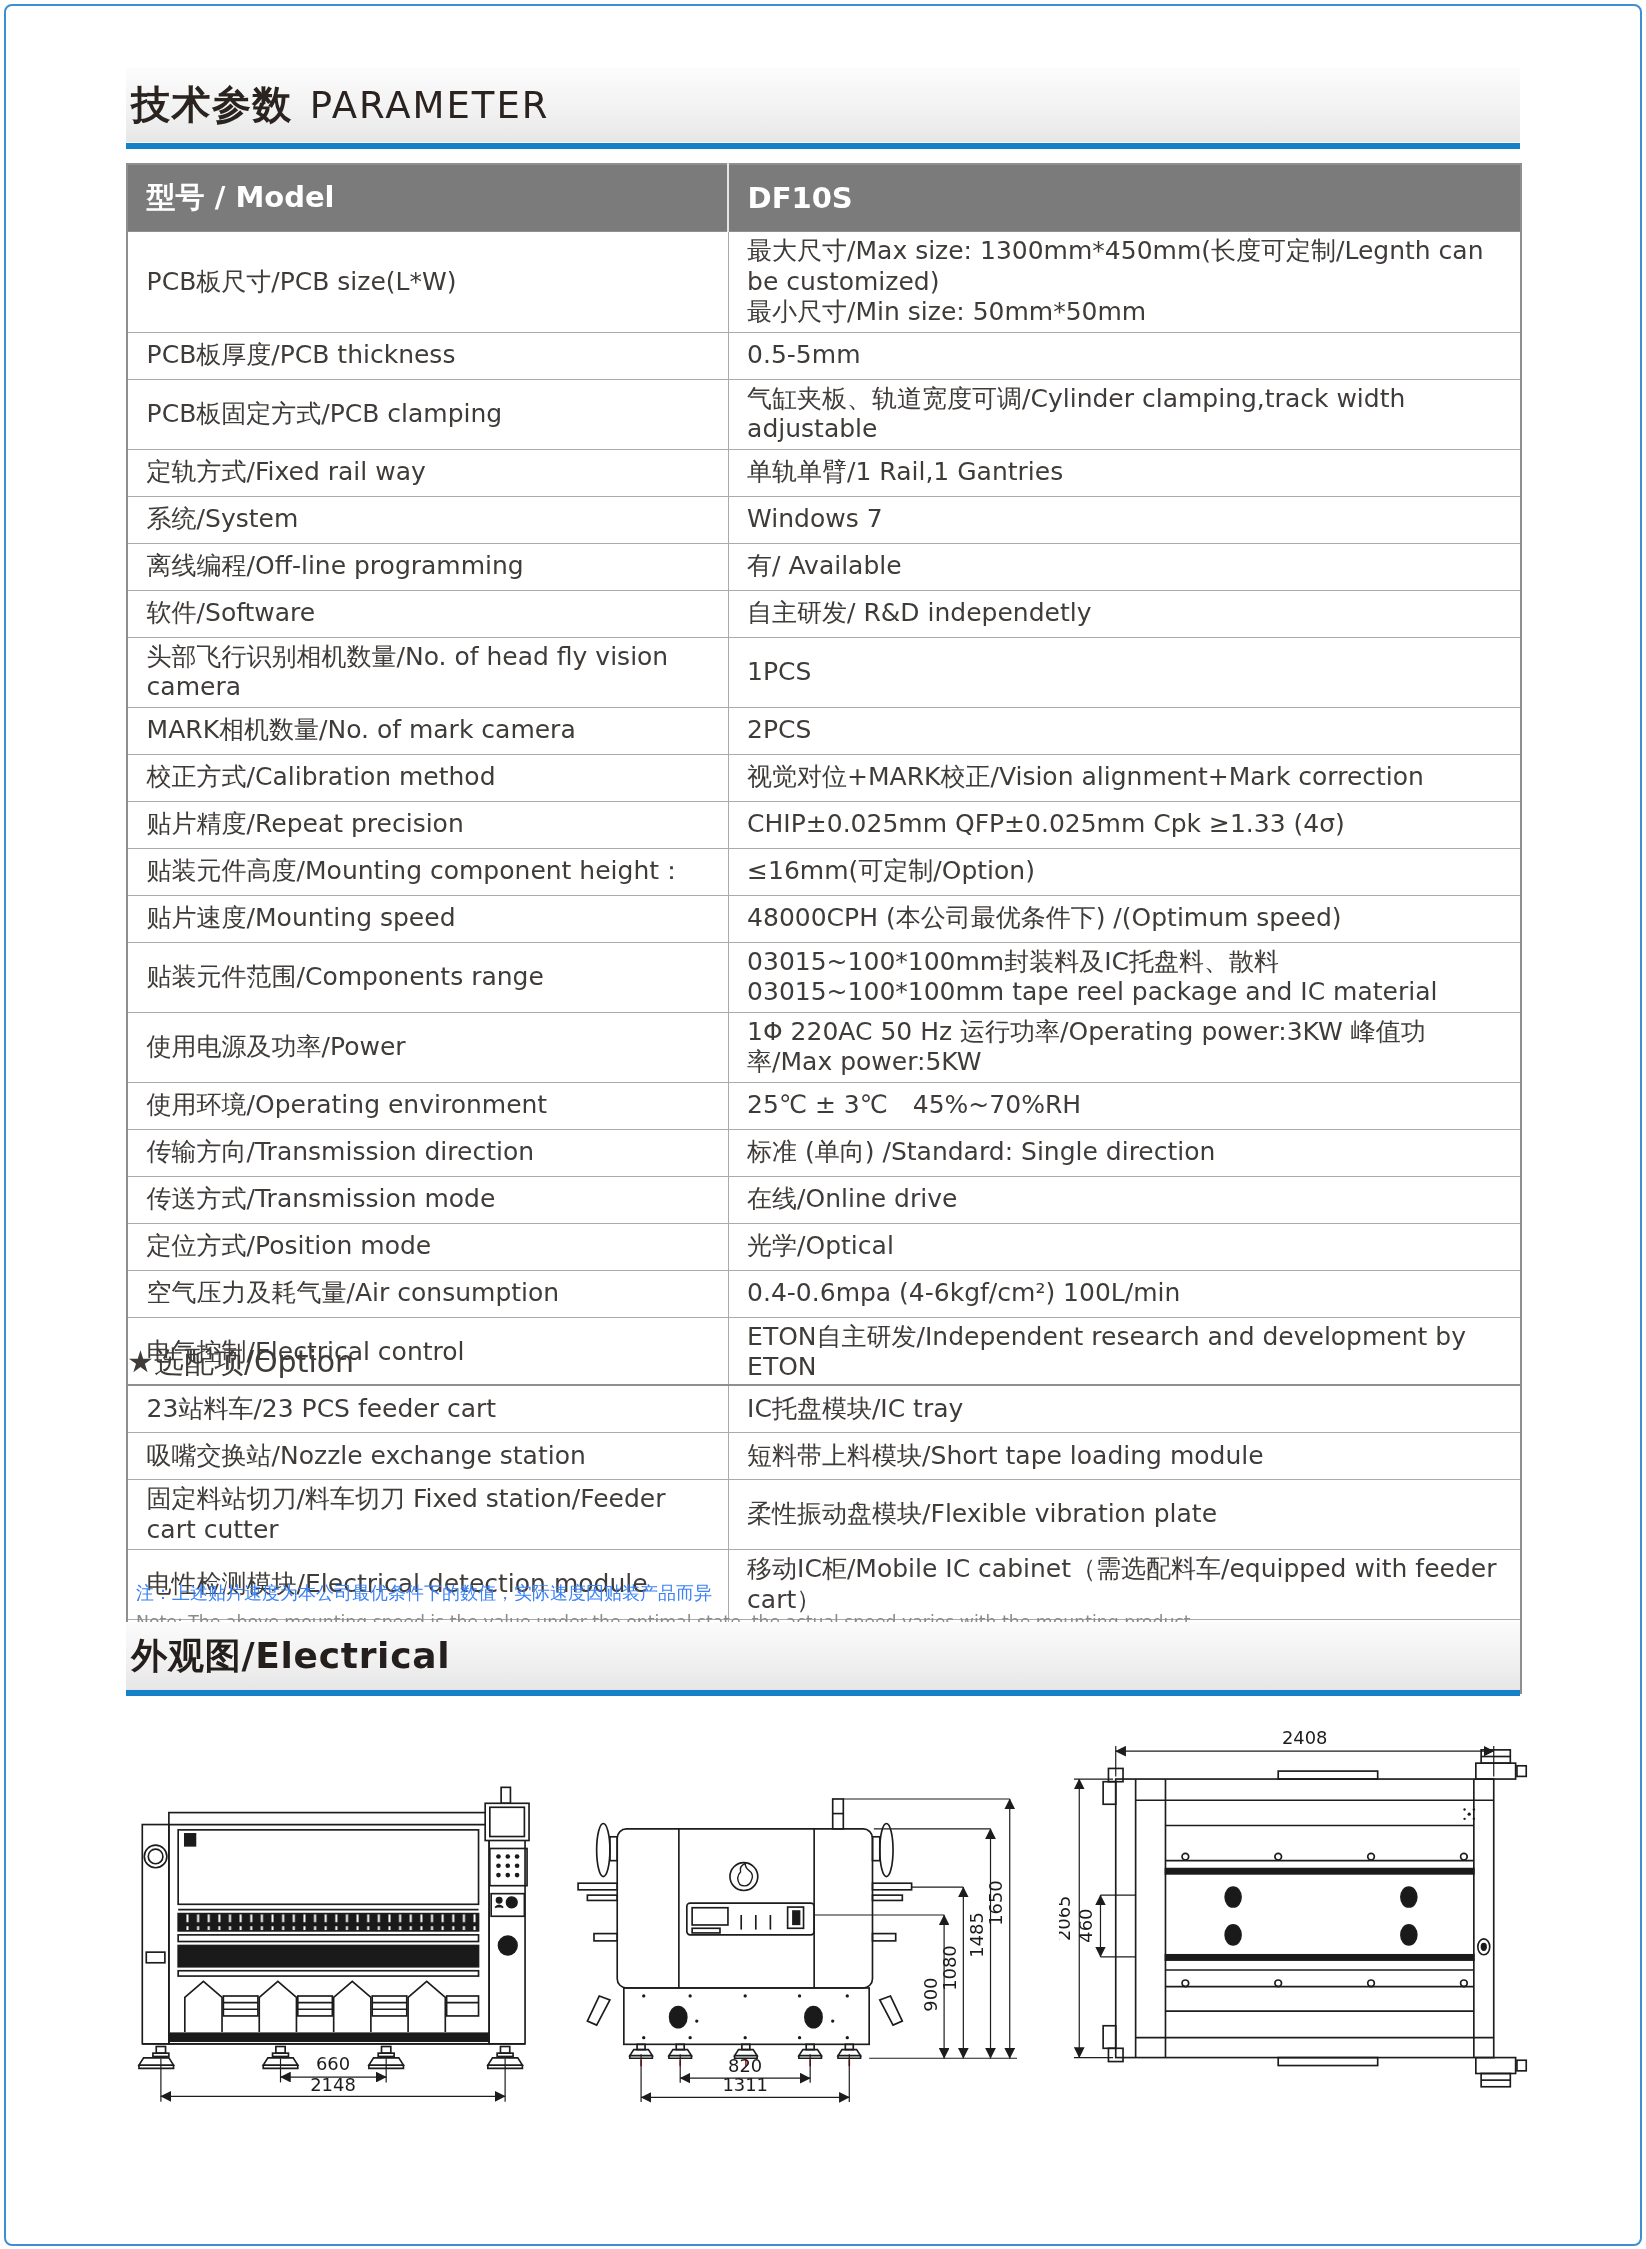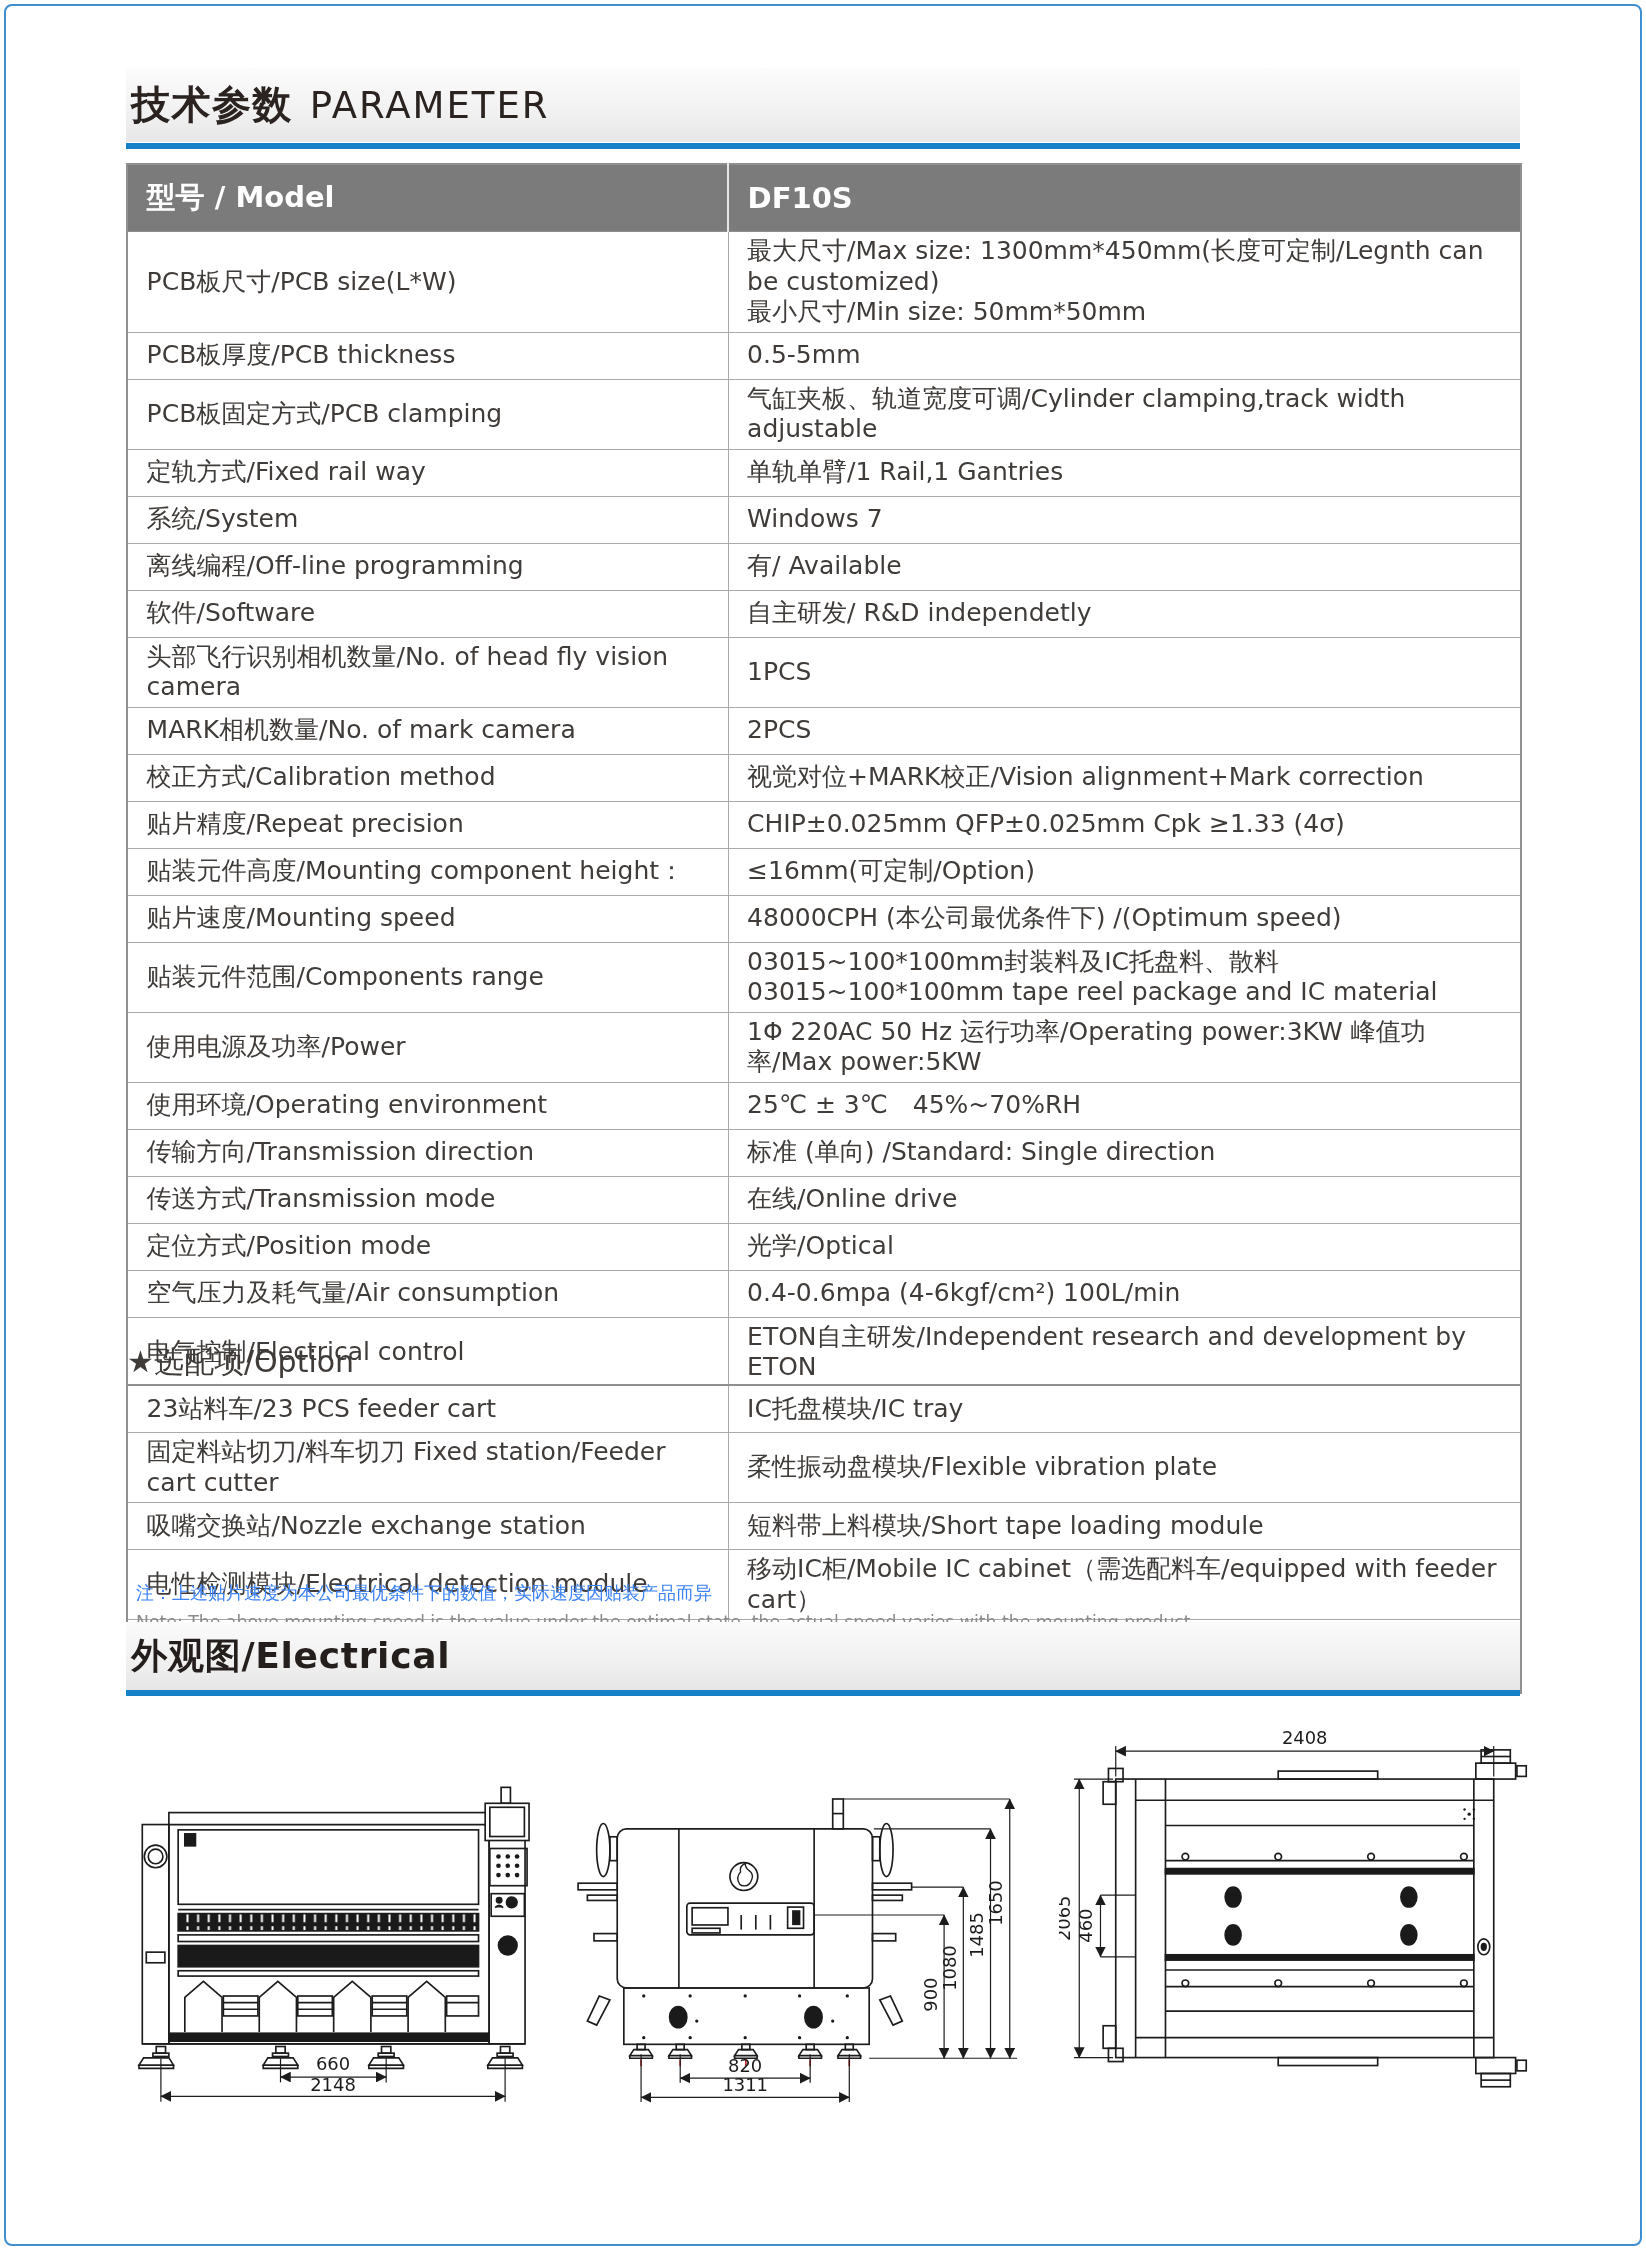--- a/index.html
+++ b/index.html
@@ -195,26 +195,26 @@
   <colgroup>
       <col class="c1">
       <col class="c2">
     </colgroup>
   <tbody id="option-body">
       <tr>
         <td>23站料车/23 PCS feeder cart</td>
         <td>IC托盘模块/IC tray</td>
       </tr>
       <tr>
+        <td>吸嘴交换站/Nozzle exchange station</td>
+        <td>短料带上料模块/Short tape loading module</td>
+      </tr>
+      <tr>
         <td>固定料站切刀/料车切刀 Fixed station/Feeder cart cutter</td>
         <td>柔性振动盘模块/Flexible vibration plate</td>
-      </tr>
-      <tr>
-        <td>吸嘴交换站/Nozzle exchange station</td>
-        <td>短料带上料模块/Short tape loading module</td>
       </tr>
       <tr>
         <td>电性检测模块/Electrical detection module</td>
         <td>移动IC柜/Mobile IC cabinet（需选配料车/equipped with feeder cart）</td>
       </tr>
       <tr>
         <td>POP模块/POP module</td>
         <td>压力反馈/Pressure feedback</td>
       </tr>
     </tbody>

